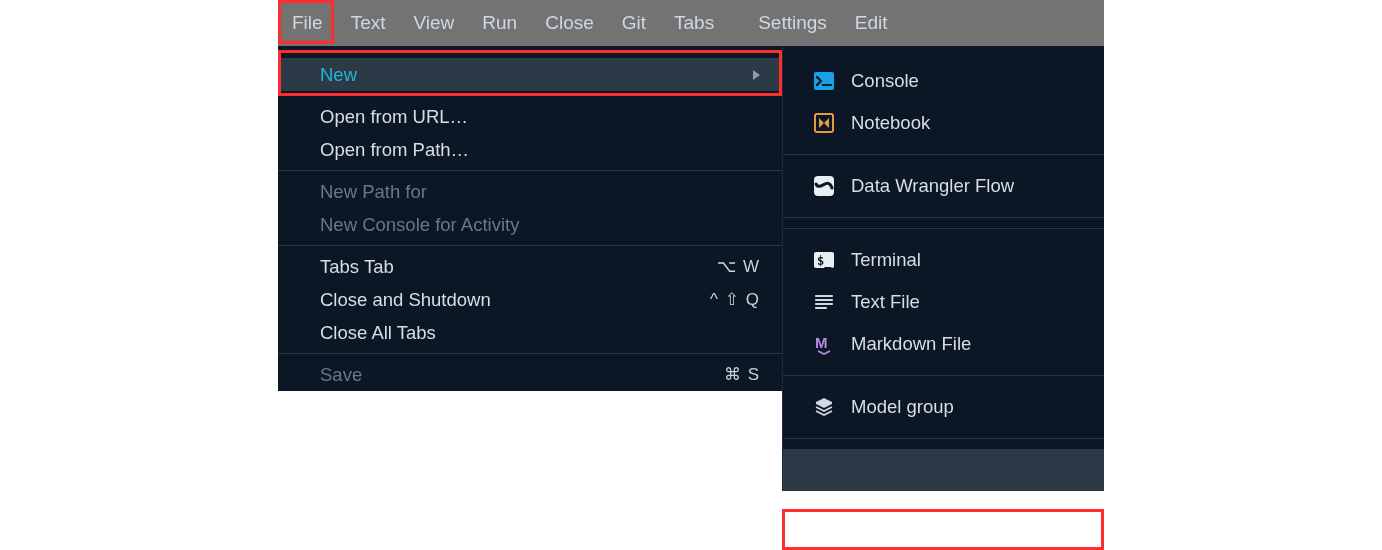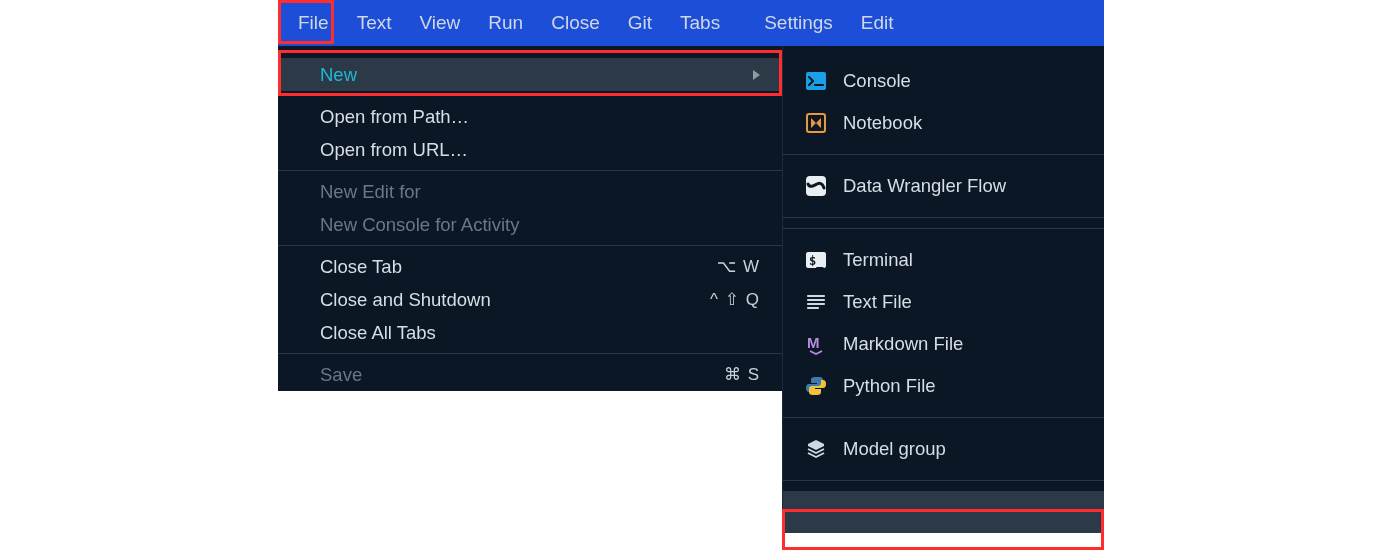--- a/index.html
+++ b/index.html
@@ -1,18 +1,18 @@
 <!DOCTYPE html>
 <html><head>
 <meta charset="utf-8">
 <style>
   * { margin:0; padding:0; box-sizing:border-box; }
   html, body { width:1382px; height:550px; background:#fff; font-family:"Amazon Ember","Helvetica Neue",Arial,sans-serif; }
   .app-region { position:absolute; left:278px; top:0; width:826px; height:550px; }
-  .menubar { height:46px; background:#1d4ed8; display:flex; align-items:center; padding-left:6px; }
+  .menubar { height:46px; background:#737373; display:flex; align-items:center; padding-left:0; }
   .menu-top {
     color:#cfd8e3; font-size:19px; padding:6px 14px; cursor:default;
     position:relative; border-radius:2px;
   }
   .highlight-box { position:absolute; border:3px solid #ff2d2d; pointer-events:none; }
   .dropdown {
     position:absolute; top:46px; left:0; width:504px;
     background:#0b1724; color:#d7dee6;
   }
   .item-row {
@@ -33,21 +33,21 @@
     border-left:7px solid #8f9aa7;
   }
   .submenu {
     position:absolute; top:46px; left:504px; width:322px;
     background:#0b1724; color:#d7dee6;
     border-left:1px solid #1d2a39;
     padding-top:14px;
   }
   .sub-item {
     display:flex; align-items:center; height:42px;
-    padding-left:20px; font-size:18.5px; color:#d7dee6; gap:14px;
+    padding-left:28px; font-size:18.5px; color:#d7dee6; gap:14px;
     position:relative;
   }
   .sub-item.hovered { background:#2c3947; }
   .sub-item.active { color:#1fb8d4; }
   .sep2 { height:1px; background:#2a3644; margin:10px 0; }
   .icon-slot { width:26px; height:26px; display:flex; align-items:center; justify-content:center; flex-shrink:0; }
   .icon-slot svg { width:24px; height:24px; }
 </style>
 </head>
 <body>
@@ -71,37 +71,37 @@
   <div class="dropdown">
 
     <div style="height:12px"></div>
     <div class="item-row hovered selected">
       <span>New</span>
       <span class="submenu-caret"></span>
     </div>
     <div class="sep"></div>
 
     <div class="item-row">
+      <span>Open from URL…</span>
+    </div>
+    <div class="item-row">
       <span>Open from Path…</span>
     </div>
-    <div class="item-row">
-      <span>Open from URL…</span>
-    </div>
     <div class="sep"></div>
 
     <div class="item-row disabled">
-      <span>New Edit for</span>
+      <span>New Path for</span>
     </div>
     <div class="item-row disabled">
       <span>New Console for Activity</span>
     </div>
     <div class="sep"></div>
 
     <div class="item-row">
-      <span>Close Tab</span>
+      <span>Tabs Tab</span>
       <span class="shortcut">⌥ W</span>
     </div>
     <div class="item-row">
       <span>Close and Shutdown</span>
       <span class="shortcut">^ ⇧ Q</span>
     </div>
     <div class="item-row">
       <span>Close All Tabs</span>
     </div>
     <div class="sep"></div>
@@ -168,29 +168,20 @@
     </div>
     <div class="sub-item">
       <span class="icon-slot">
         <svg viewBox="0 0 24 24">
             <text x="3" y="16" font-family="Arial" font-size="15" font-weight="bold" fill="#b98be0">M</text>
             <path d="M6 19l6 3 6-3" stroke="#b98be0" stroke-width="1.8" fill="none"></path>
           </svg>
       </span>
       <span>Markdown File</span>
     </div>
-    <div class="sub-item">
-      <span class="icon-slot">
-        <svg viewBox="0 0 24 24">
-            <path d="M11 3c-3 0-4 1-4 3v3h6v1H5c-2 0-3 1.5-3 4s1 4 3 4h2v-3c0-2 1-3 3-3h6c2 0 3-1 3-3V6c0-2-1-3-4-3h-4z" fill="#3d7ab0"></path>
-            <path d="M13 21c3 0 4-1 4-3v-3h-6v-1h8c2 0 3-1.5 3-4s-1-4-3-4h-2v3c0 2-1 3-3 3H8c-2 0-3 1-3 3v3c0 2 1 3 4 3h4z" fill="#f3c13a"></path>
-          </svg>
-      </span>
-      <span>Python File</span>
-    </div>
     <div class="sep2"></div>
 
     <div class="sub-item">
       <span class="icon-slot">
         <svg viewBox="0 0 24 24">
             <path d="M12 3l8 4v2l-8 4-8-4V7z" fill="#cfd8e3"></path>
             <path d="M4 12l8 4 8-4M4 16l8 4 8-4" stroke="#cfd8e3" stroke-width="1.8" fill="none"></path>
           </svg>
       </span>
       <span>Model group</span>

